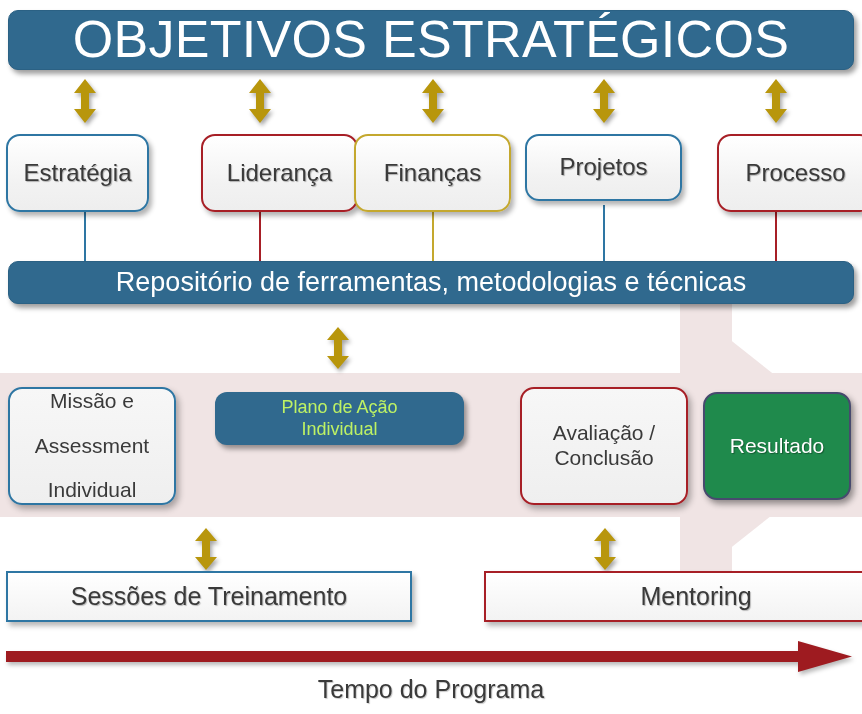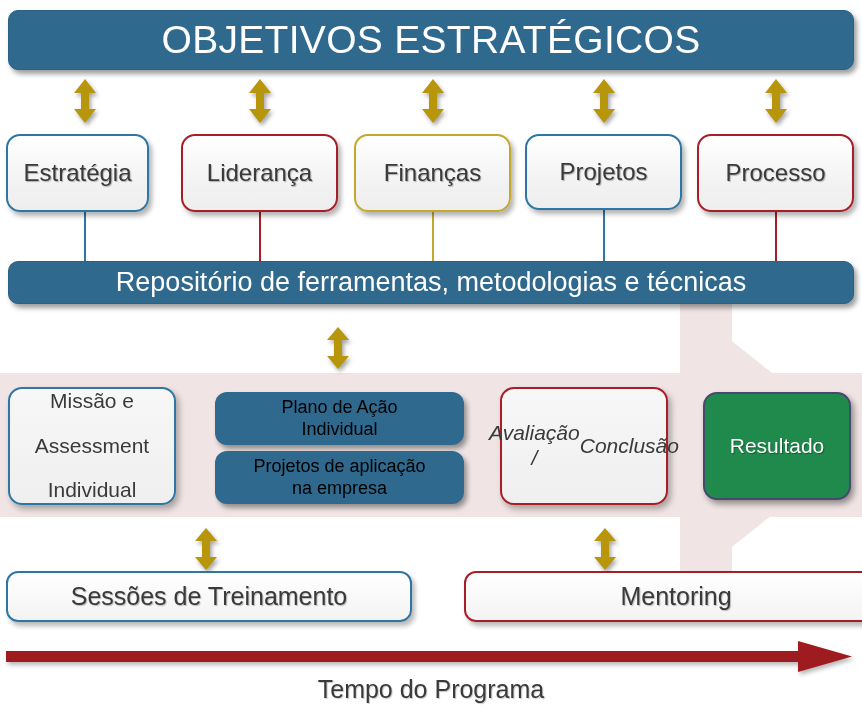--- a/index.html
+++ b/index.html
@@ -30,36 +30,36 @@
 
   
   .banner{
     background:#30698E;
     color:#ffffff;
     border:1px solid #2b6184;
     border-radius:10px;
     box-shadow:3px 4px 5px rgba(0,0,0,.38);
     font-weight:400;
   }
-  #title-banner{font-size:39px;letter-spacing:.3px;}
+  #title-banner{font-size:52px;letter-spacing:.3px;}
   #repo-banner{font-size:27px;}
 
   
   .pillar{
     background:linear-gradient(#ffffff,#f2f2f2 65%,#eeeeee);
     color:#3a3a3a;
     font-size:24px;
     border-width:2.5px;
     border-style:solid;
     border-radius:14px;
     box-shadow:3px 4px 5px rgba(0,0,0,.30);
     text-shadow:1px 1px 1px rgba(0,0,0,.28);
   }
   .edge-blue{border-color:#2E76A3;}
-  .edge-red{border-color:#A71F26;}
+  .edge-red{border-color:#A71F26;margin-left:20px;}
   .edge-gold{border-color:#C4A82E;}
 
   
   .stem{width:2px;}
   .stem.blue{background:#2E76A3;}
   .stem.red{background:#A71F26;}
   .stem.gold{background:#C4A82E;}
 
   
   #pink-band{
@@ -81,21 +81,21 @@
     background:linear-gradient(#f7f7f7,#efefef);
     color:#3a3a3a;
     font-size:21px;
     border-width:2.5px;
     border-style:solid;
     border-radius:14px;
     box-shadow:3px 4px 6px rgba(0,0,0,.30);
   }
   .mid-solid{
     background:#30698E;
-    color:#000000;
+    color:#bef264;
     font-size:18px;
     border-radius:12px;
     box-shadow:3px 4px 5px rgba(0,0,0,.38);
   }
   #result-box{
     background:#1F8A4C;
     color:#ffffff;
     font-size:21px;
     font-weight:normal;
     border:2px solid #474a6e;
@@ -104,21 +104,21 @@
     text-shadow:1px 1px 1px rgba(0,0,0,.35);
   }
 
   
   .wide{
     background:linear-gradient(#ffffff,#f3f3f3);
     color:#3a3a3a;
     font-size:25px;
     border-width:2.5px;
     border-style:solid;
-    border-radius:12px;
+    border-radius:0;
     box-shadow:3px 4px 5px rgba(0,0,0,.28);
     text-shadow:1px 1px 1px rgba(0,0,0,.25);
   }
 
   
   .dbl-arrow{filter:drop-shadow(2px 3px 2px rgba(0,0,0,.35));}
 
   
   #timeline{filter:drop-shadow(2px 3px 2px rgba(0,0,0,.28));}
   #timeline-label{
@@ -164,21 +164,21 @@
 
   <div class="abs box pillar edge-blue" style="left:6px;top:134px;width:143px;height:78px;">
     <span>Estratégia</span>
   </div>
   <div class="abs box pillar edge-red" style="left:181px;top:134px;width:157px;height:78px;">
     <span>Liderança</span>
   </div>
   <div class="abs box pillar edge-gold" style="left:354px;top:134px;width:157px;height:78px;">
     <span>Finanças</span>
   </div>
-  <div class="abs box pillar edge-blue" style="left:525px;top:134px;width:157px;height:76px;">
+  <div class="abs box pillar edge-blue" style="left:525px;top:134px;width:157px;height:67px;">
     <span>Projetos</span>
   </div>
   <div class="abs box pillar edge-red" style="left:697px;top:134px;width:157px;height:78px;align-items:center;">
     <span>Processo</span>
   </div>
 
   <div class="abs box banner" id="repo-banner" style="left:8px;top:261px;width:846px;height:43px;">
     <span>Repositório de ferramentas, metodologias e técnicas</span>
   </div>
 
@@ -190,26 +190,22 @@
     <span>Missão e</span>
     <span>Assessment</span>
     <span>Individual</span>
   </div>
 
   <div class="abs box mid-solid" style="left:215px;top:392px;width:249px;height:53px;flex-direction:column;">
     <span>Plano de Ação</span>
     <span>Individual</span>
   </div>
 
-  <div class="abs box mid-solid" style="left:215px;top:451px;width:249px;height:53px;flex-direction:column;">
-    <span>Projetos de aplicação</span>
-    <span>na empresa</span>
-  </div>
-
-  <div class="abs box mid-outline edge-red" style="left:500px;top:387px;width:168px;height:118px;flex-direction:row;font-style:italic;">
+
+  <div class="abs box mid-outline edge-red" style="left:500px;top:387px;width:168px;height:118px;flex-direction:column;">
     <span>Avaliação /</span>
     <span>Conclusão</span>
   </div>
 
   <div class="abs box" id="result-box" style="left:703px;top:392px;width:148px;height:108px;">
     <span>Resultado</span>
   </div>
 
   <svg class="abs dbl-arrow" style="left:193px;top:527px;" width="26" height="44">
     <polygon points="13,1 24,14 17,14 17,30 24,30 13,43 2,30 9,30 9,14 2,14" fill="#B8960C"></polygon>

